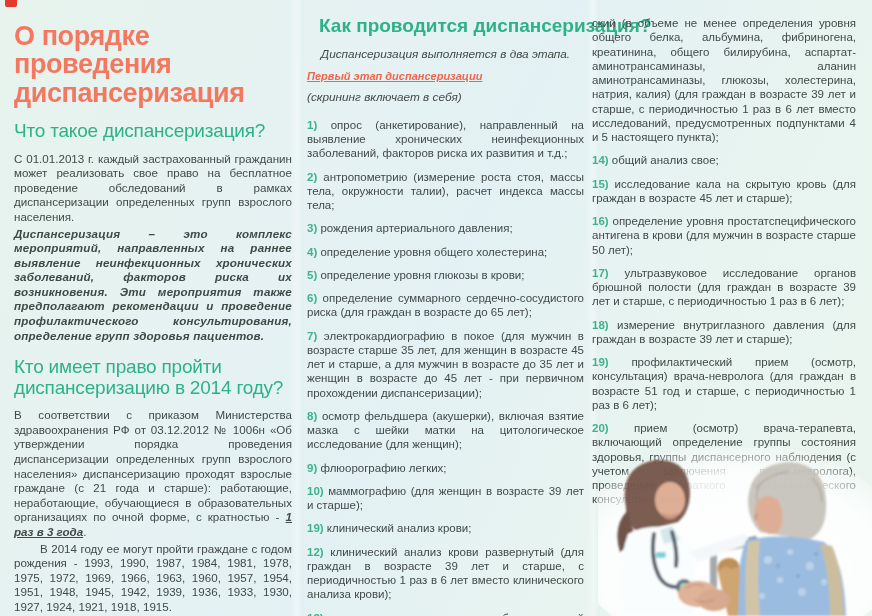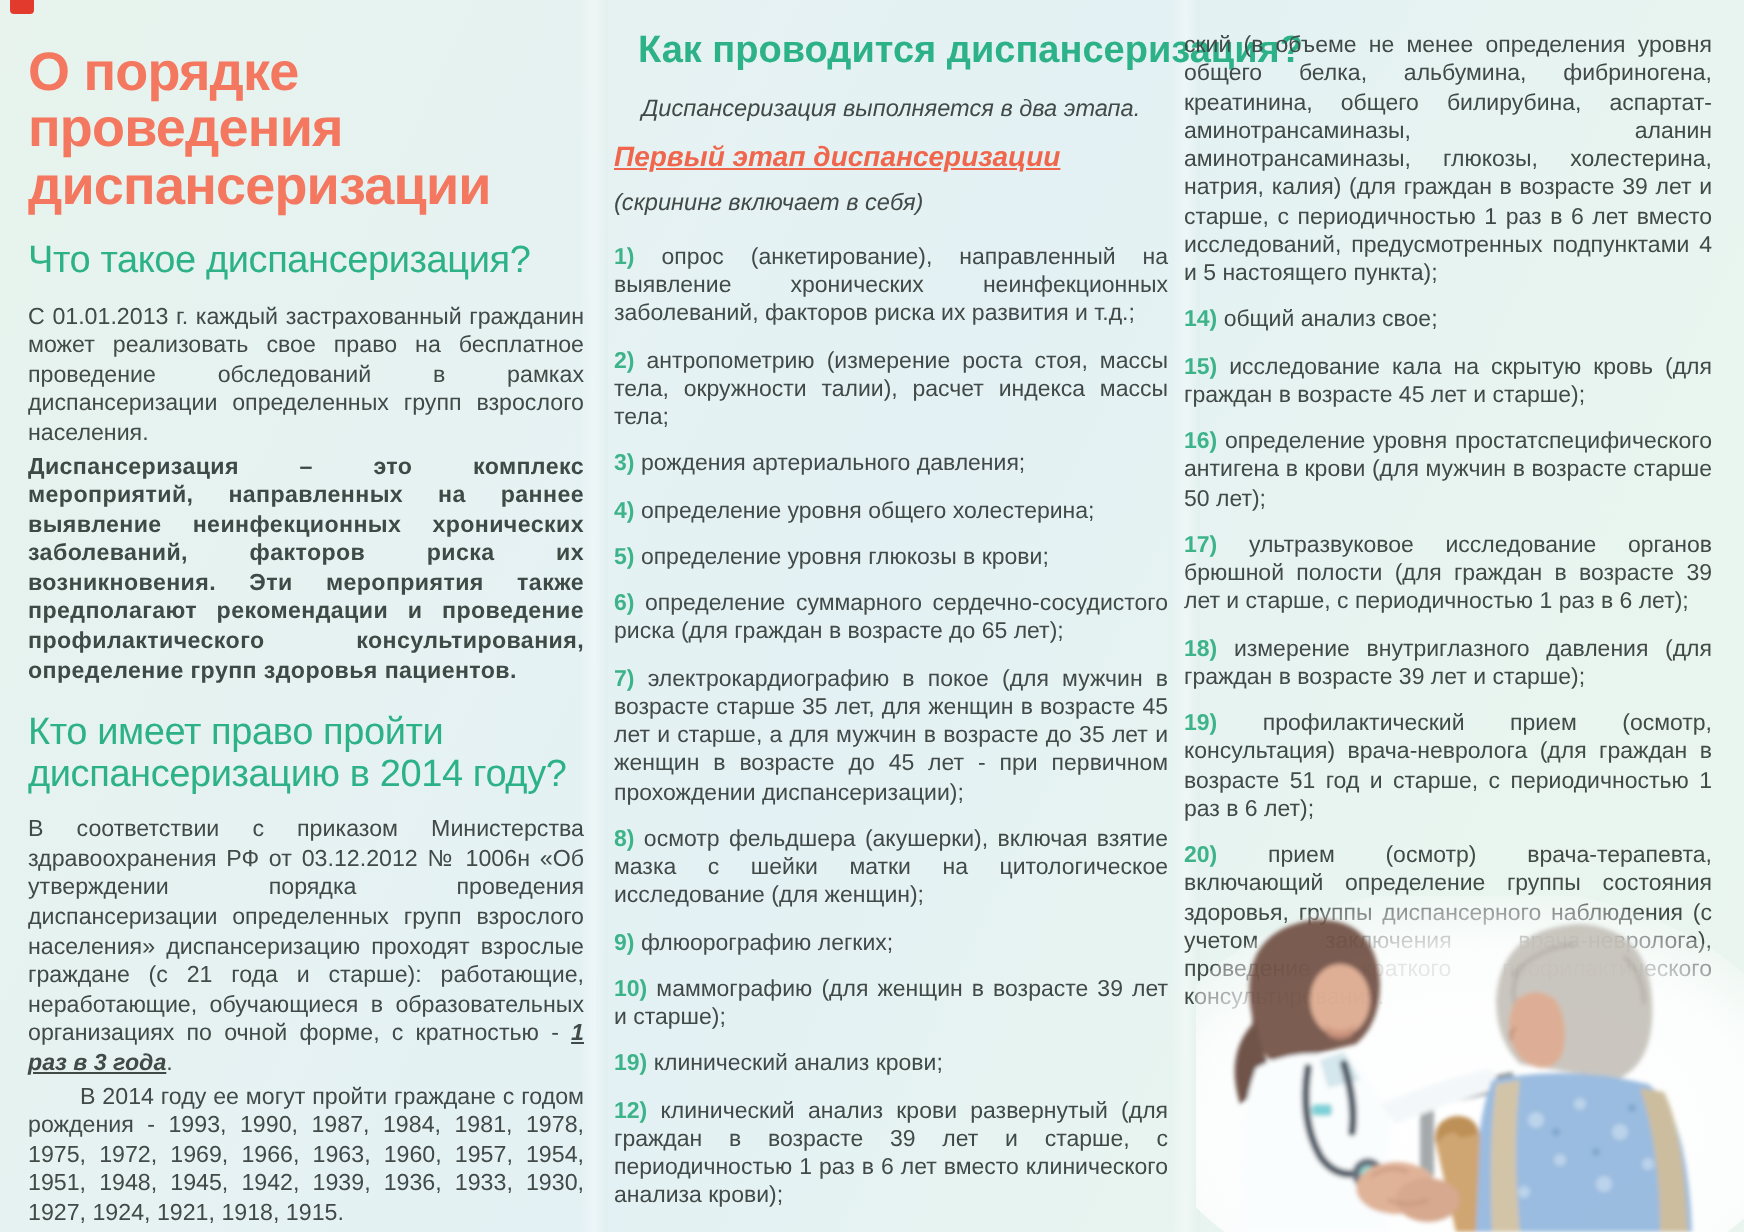--- a/index.html
+++ b/index.html
@@ -16,40 +16,40 @@
   .col{position:absolute;top:0;box-sizing:border-box;}
   #col-left{left:14px;width:278px;padding-top:22px;}
   #col-mid{left:307px;width:277px;padding-top:16px;}
   #col-right{left:592px;width:264px;padding-top:16px;}
   .page-title{
     color:#f4775f;font-weight:bold;font-size:27px;line-height:1.05;letter-spacing:-.4px;margin:0 0 10px 0;
   }
   .h-green{color:#2db287;font-weight:normal;font-size:19px;line-height:1.08;letter-spacing:-.2px;margin:14px 0 10px 0;}
   .h-green-mid{color:#2db287;font-weight:bold;font-size:19px;line-height:1.1;margin:0 0 10px 12px;white-space:nowrap;}
   .body-txt{font-size:11.6px;line-height:1.26;text-align:justify;margin:0 0 2px 0;}
-  .lead-bold{font-weight:bold;color:#3d4a45;letter-spacing:.2px;}
+  .lead-bold{font-weight:bold;font-style:italic;color:#3d4a45;letter-spacing:.2px;}
   .indent{text-indent:26px;}
   .ul-bi{font-weight:bold;font-style:italic;text-decoration:underline;}
   .intro-italic{font-style:italic;font-size:11.8px;margin:0 0 9px 0;text-align:center;}
-  .stage-title{color:#f0664c;font-weight:bold;font-style:italic;font-size:14px;text-decoration:underline;margin:0 0 8px 0;}
+  .stage-title{color:#f0664c;font-weight:bold;font-style:italic;font-size:11px;text-decoration:underline;margin:0 0 8px 0;}
   .stage-sub{font-style:italic;font-size:11.8px;margin:0 0 14px 0;}
   .item{font-size:11.5px;line-height:1.24;text-align:justify;margin:0 0 9px 0;}
   .num{color:#3db389;font-weight:bold;}
   .photo-wrap{position:absolute;left:598px;top:448px;width:274px;height:168px;overflow:hidden;}
   .photo-wrap svg{display:block;}
 </style>
 </head>
 <body>
 
 <div class="corner-mark"></div>
 <div class="fold" id="fold1"></div>
 <div class="fold" id="fold2"></div>
 
 <div class="col" id="col-left">
-  <h1 class="page-title">О порядке проведения диспансеризации</h1>
+  <h1 class="page-title">О порядке проведения диспансеризация</h1>
   <h2 class="h-green">Что такое диспансеризация?</h2>
   <p class="body-txt">С 01.01.2013 г. каждый застрахованный гражданин может реализовать свое право на бесплатное проведение обследований в рамках диспансеризации определенных групп взрослого населения.</p>
   <p class="body-txt lead-bold">Диспансеризация – это комплекс мероприятий, направленных на раннее выявление неинфекционных хронических заболеваний, факторов риска их возникновения. Эти мероприятия также предполагают рекомендации и проведение профилактического консультирования, определение групп здоровья пациентов.</p>
   <h2 class="h-green">Кто имеет право пройти диспансеризацию в 2014 году?</h2>
   <p class="body-txt"><span>В соответствии с приказом Министерства здравоохранения РФ от 03.12.2012 № 1006н «Об утверждении порядка проведения диспансеризации определенных групп взрослого населения» диспансеризацию проходят взрослые граждане (с 21 года и старше): работающие, неработающие, обучающиеся в образовательных организациях по очной форме, с кратностью - </span><span class="ul-bi">1 раз в 3 года</span><span>.</span></p>
   <p class="body-txt indent">В 2014 году ее могут пройти граждане с годом рождения - 1993, 1990, 1987, 1984, 1981, 1978, 1975, 1972, 1969, 1966, 1963, 1960, 1957, 1954, 1951, 1948, 1945, 1942, 1939, 1936, 1933, 1930, 1927, 1924, 1921, 1918, 1915.</p>
 
 </div>
 
 <div class="col" id="col-mid">

